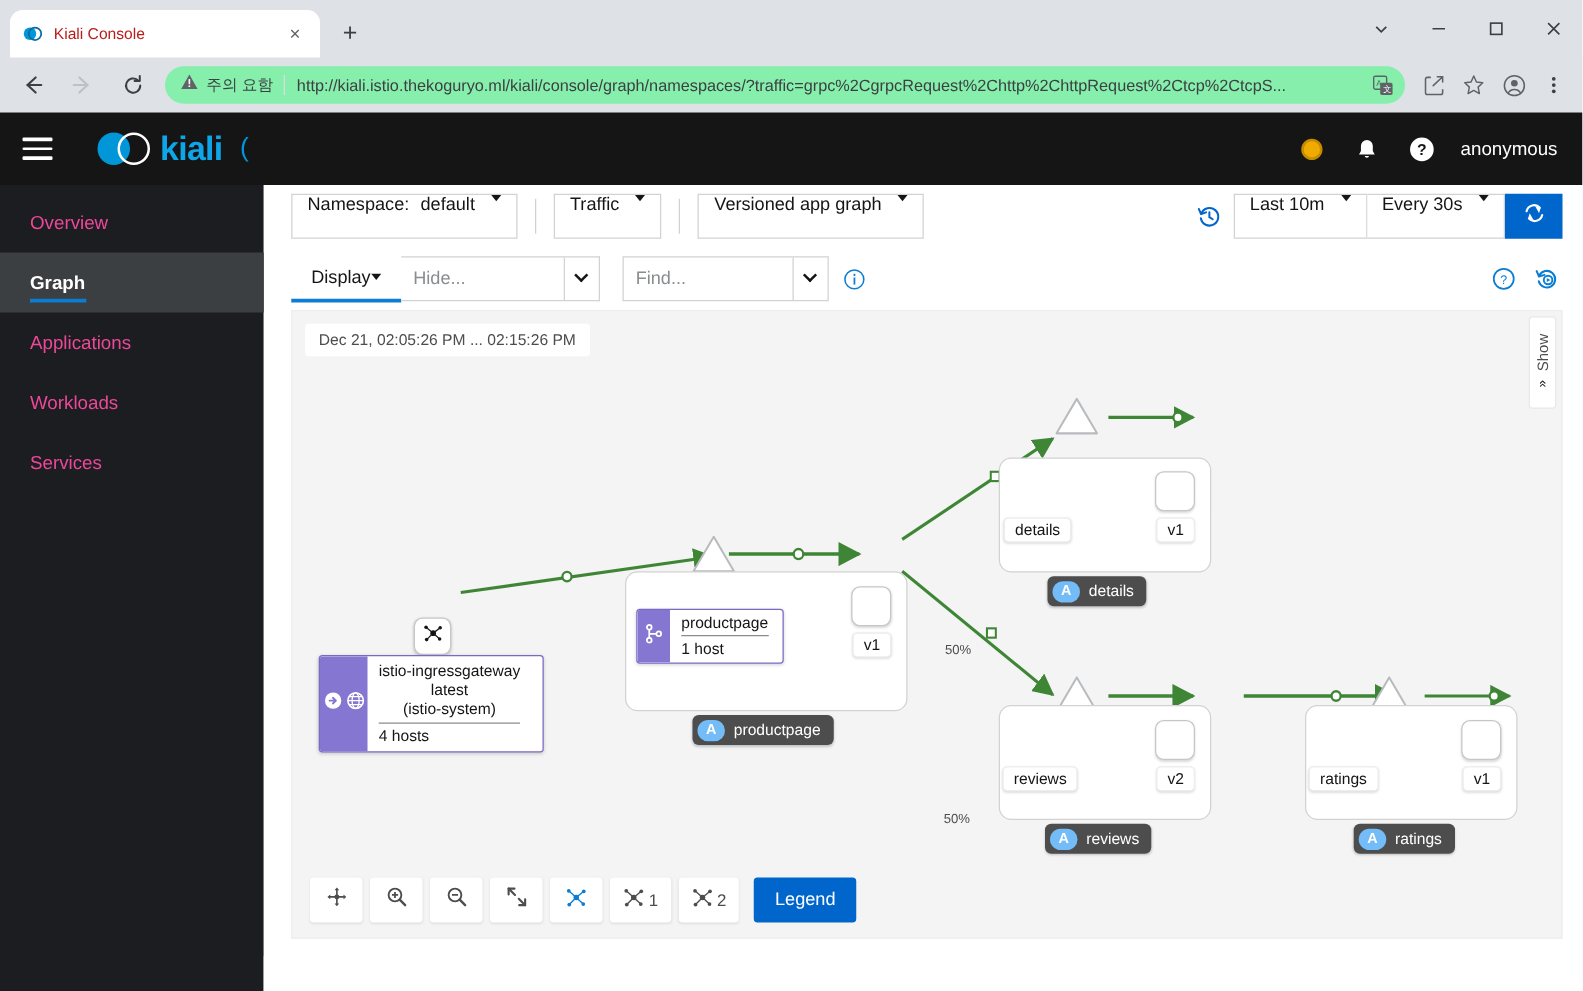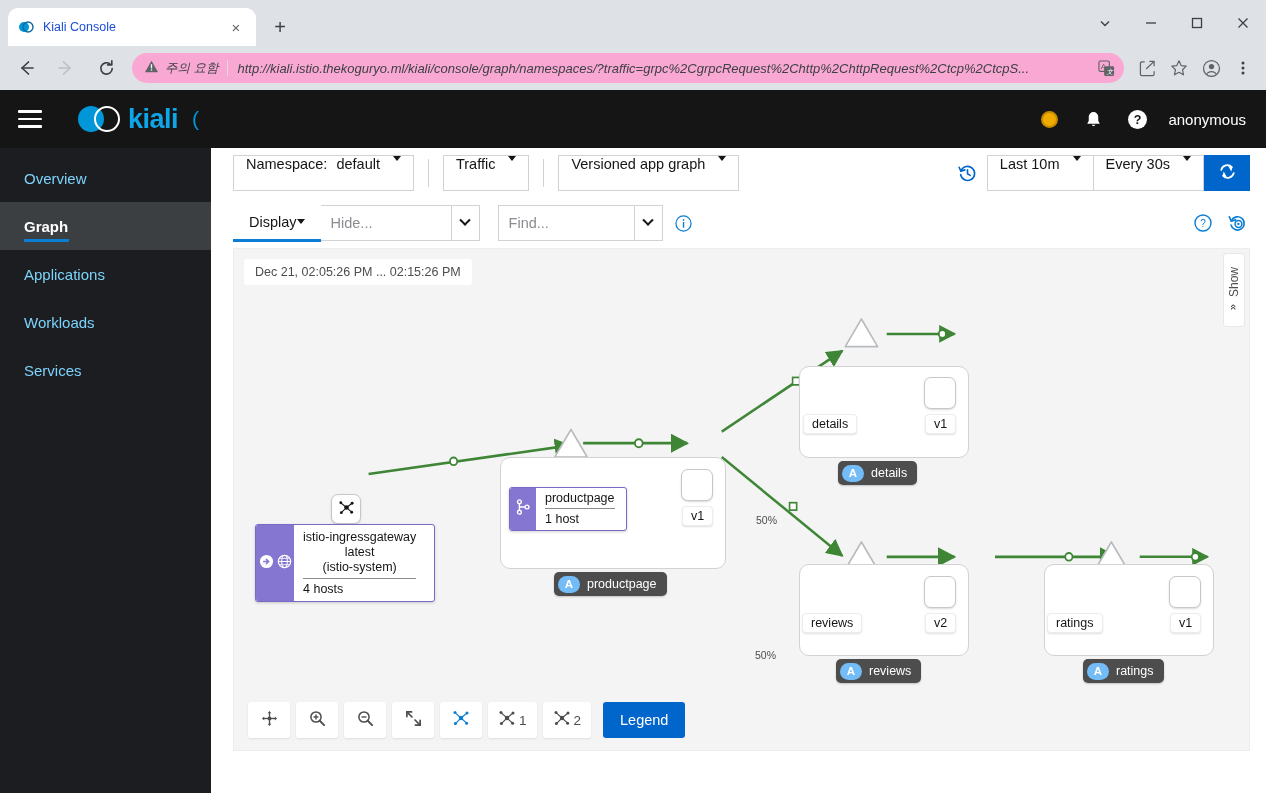--- a/index.html
+++ b/index.html
@@ -13,21 +13,21 @@
   
   .browser-chrome { width: 1266px; background: #dee1e6; }
   .tabstrip { height: 46px; position: relative; display: flex; align-items: flex-end; padding-left: 8px; }
   .tab {
     width: 248px; height: 38px; background: #fff;
     border-radius: 10px 10px 0 0; display: flex; align-items: center;
     padding: 0 10px; position: relative;
   }
   .tab-favicon { width: 16px; height: 16px; margin-right: 9px; flex: 0 0 auto; position: relative; }
   .tab-title {
-    font-size: 12.5px; color: #1d4ed8; flex: 1 1 auto;
+    font-size: 12.5px; color: #b91c1c; flex: 1 1 auto;
     white-space: nowrap; overflow: hidden; text-overflow: ellipsis;
   }
   .tab-close {
     width: 20px; height: 20px; display: flex; align-items: center; justify-content: center;
     color: #5f6368; font-size: 15px; line-height: 1; border-radius: 50%;
   }
   .tab-new {
     width: 28px; height: 28px; margin-left: 10px; margin-bottom: 5px;
     display: flex; align-items: center; justify-content: center;
     color: #3c4043; font-size: 20px; line-height: 1;
@@ -43,24 +43,23 @@
   .omnibar-row {
     height: 44px; background: #dee1e6; display: flex; align-items: center;
     padding: 0 8px 0 6px;
   }
   .nav-btn {
     width: 32px; height: 32px; margin: 0 4px; display: flex;
     align-items: center; justify-content: center; color: #5f6368; border-radius: 50%;
   }
   .nav-btn.disabled { color: #bdc1c6; }
   .omnibox {
-    flex: 1 1 auto; height: 30px; background: #f9a8d4; border-radius: 15px;
+    flex: 1 1 auto; height: 30px; background: #86efac; border-radius: 15px;
     display: flex; align-items: center; padding: 0 6px 0 12px; margin: 0 6px;
     overflow: hidden;
-    font-style: italic;
   }
   .sec-warn { display: flex; align-items: center; flex: 0 0 auto; }
   .sec-warn-text { font-size: 12.5px; color: #3c4043; margin-left: 6px; white-space: nowrap; }
   .omni-sep { width: 1px; height: 16px; background: #dadce0; margin: 0 9px; flex: 0 0 auto; }
   .omni-url {
     font-size: 13px; color: #3c4043; white-space: nowrap; overflow: hidden;
     text-overflow: ellipsis; flex: 1 1 auto;
   }
   .omni-icon { width: 24px; height: 24px; display: flex; align-items: center; justify-content: center; flex: 0 0 auto; margin-left: 3px; }
   .tool-icon { width: 30px; height: 30px; display: flex; align-items: center; justify-content: center; color: #5f6368; margin-left: 2px; }
@@ -88,21 +87,21 @@
   .brand-paren { font-size: 21px; color: #0096d8; margin-left: 14px; }
   .masthead-right { margin-left: auto; display: flex; align-items: center; gap: 18px; }
   .mh-icon { width: 26px; height: 26px; display: flex; align-items: center; justify-content: center; }
   .status-dot { width: 17px; height: 17px; border-radius: 50%; background: #f0ab00; border: 2px solid #c58c00; }
   .mh-user { font-size: 15px; color: #fff; }
 
   .body-row { flex: 1 1 auto; display: flex; min-height: 0; }
   .sidebar { width: 211px; background: #1b1d21; flex: 0 0 auto; padding-top: 6px; }
   .nav-item {
     height: 48px; display: flex; align-items: center; padding-left: 24px;
-    font-size: 15px; color: #7dd3fc; position: relative; cursor: pointer;
+    font-size: 15px; color: #ec4899; position: relative; cursor: pointer;
   }
   .nav-item.active { background: #3c3f42; color: #fff; font-weight: bold; }
   .nav-item.active::after {
     content: ""; position: absolute; left: 24px; bottom: 8px;
     width: 45px; height: 3px; background: #0b7ed3;
   }
 
   .content { flex: 1 1 auto; background: #fff; display: flex; flex-direction: column; min-width: 0; }
 
   

